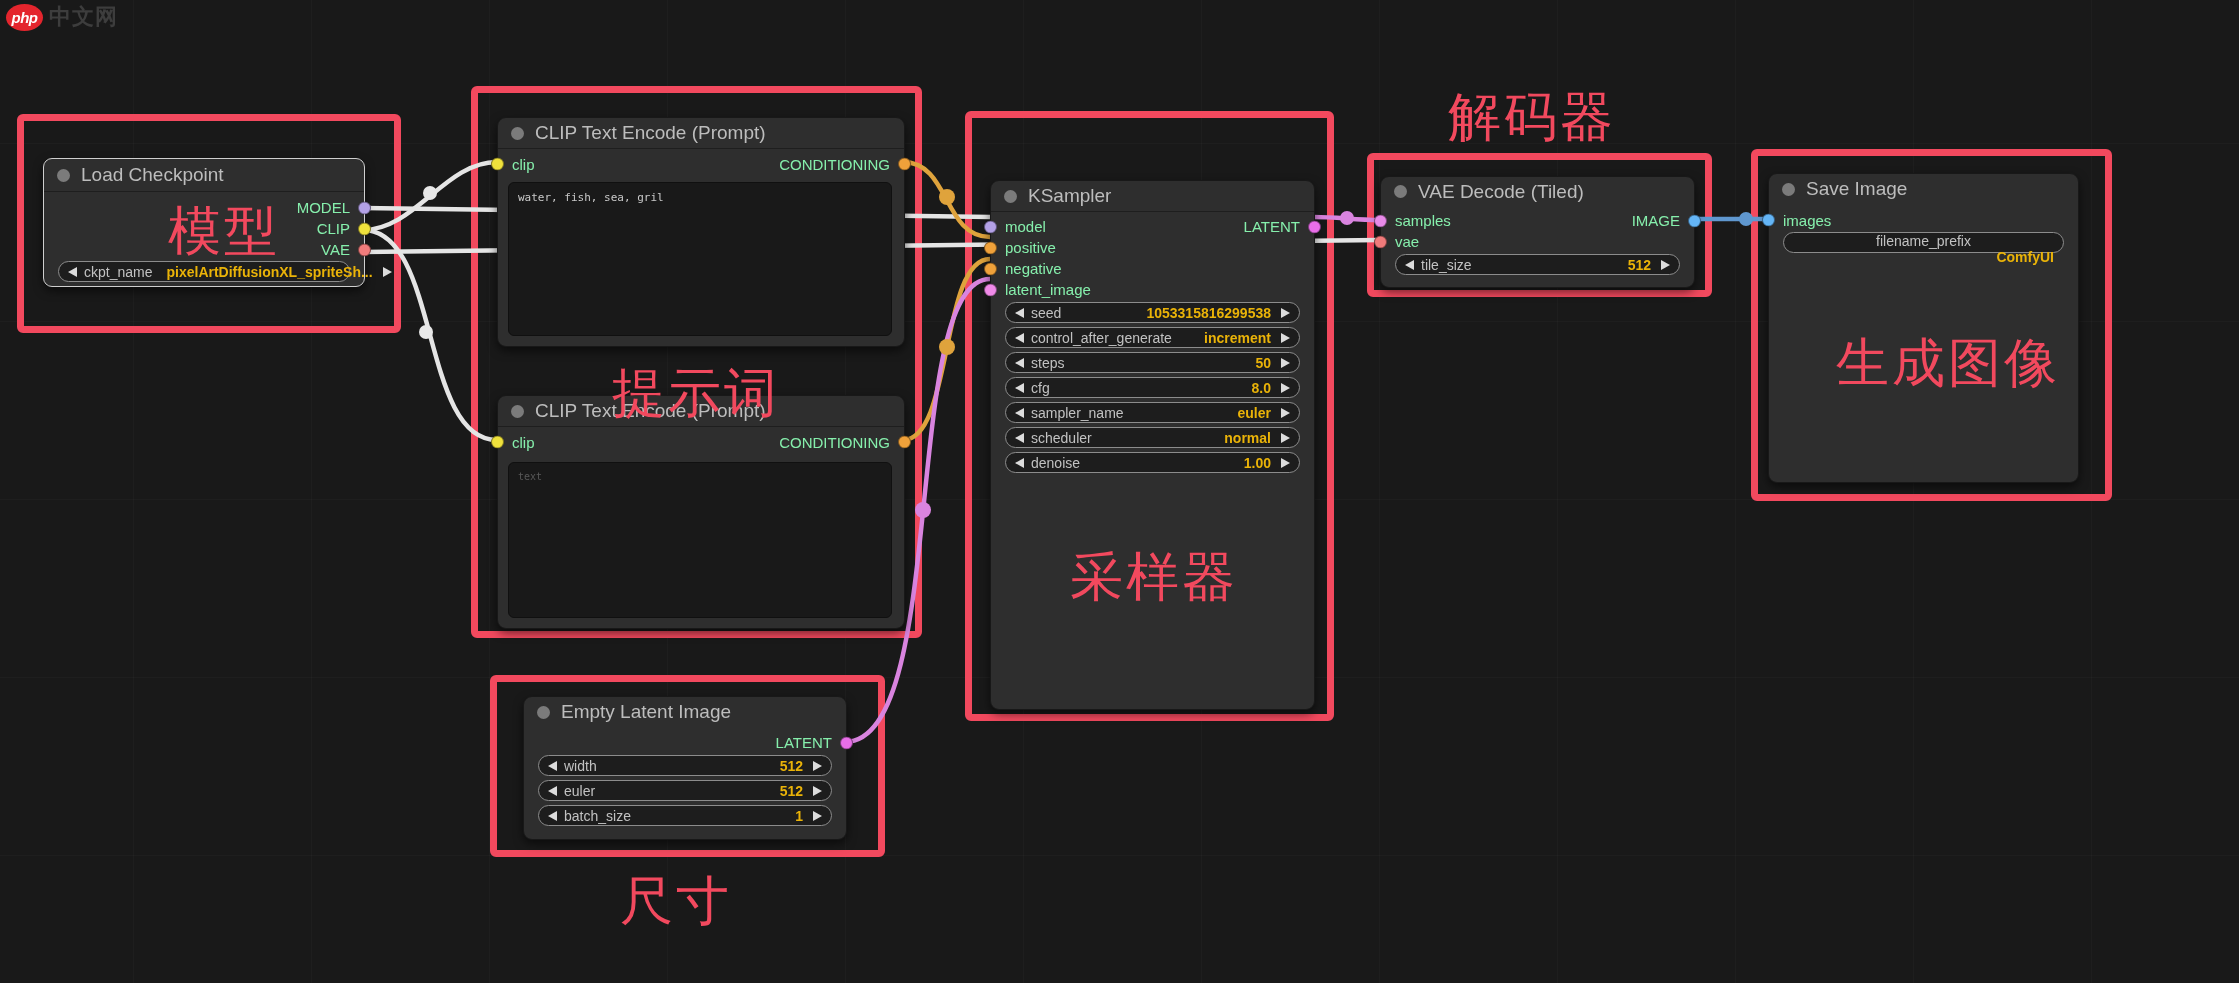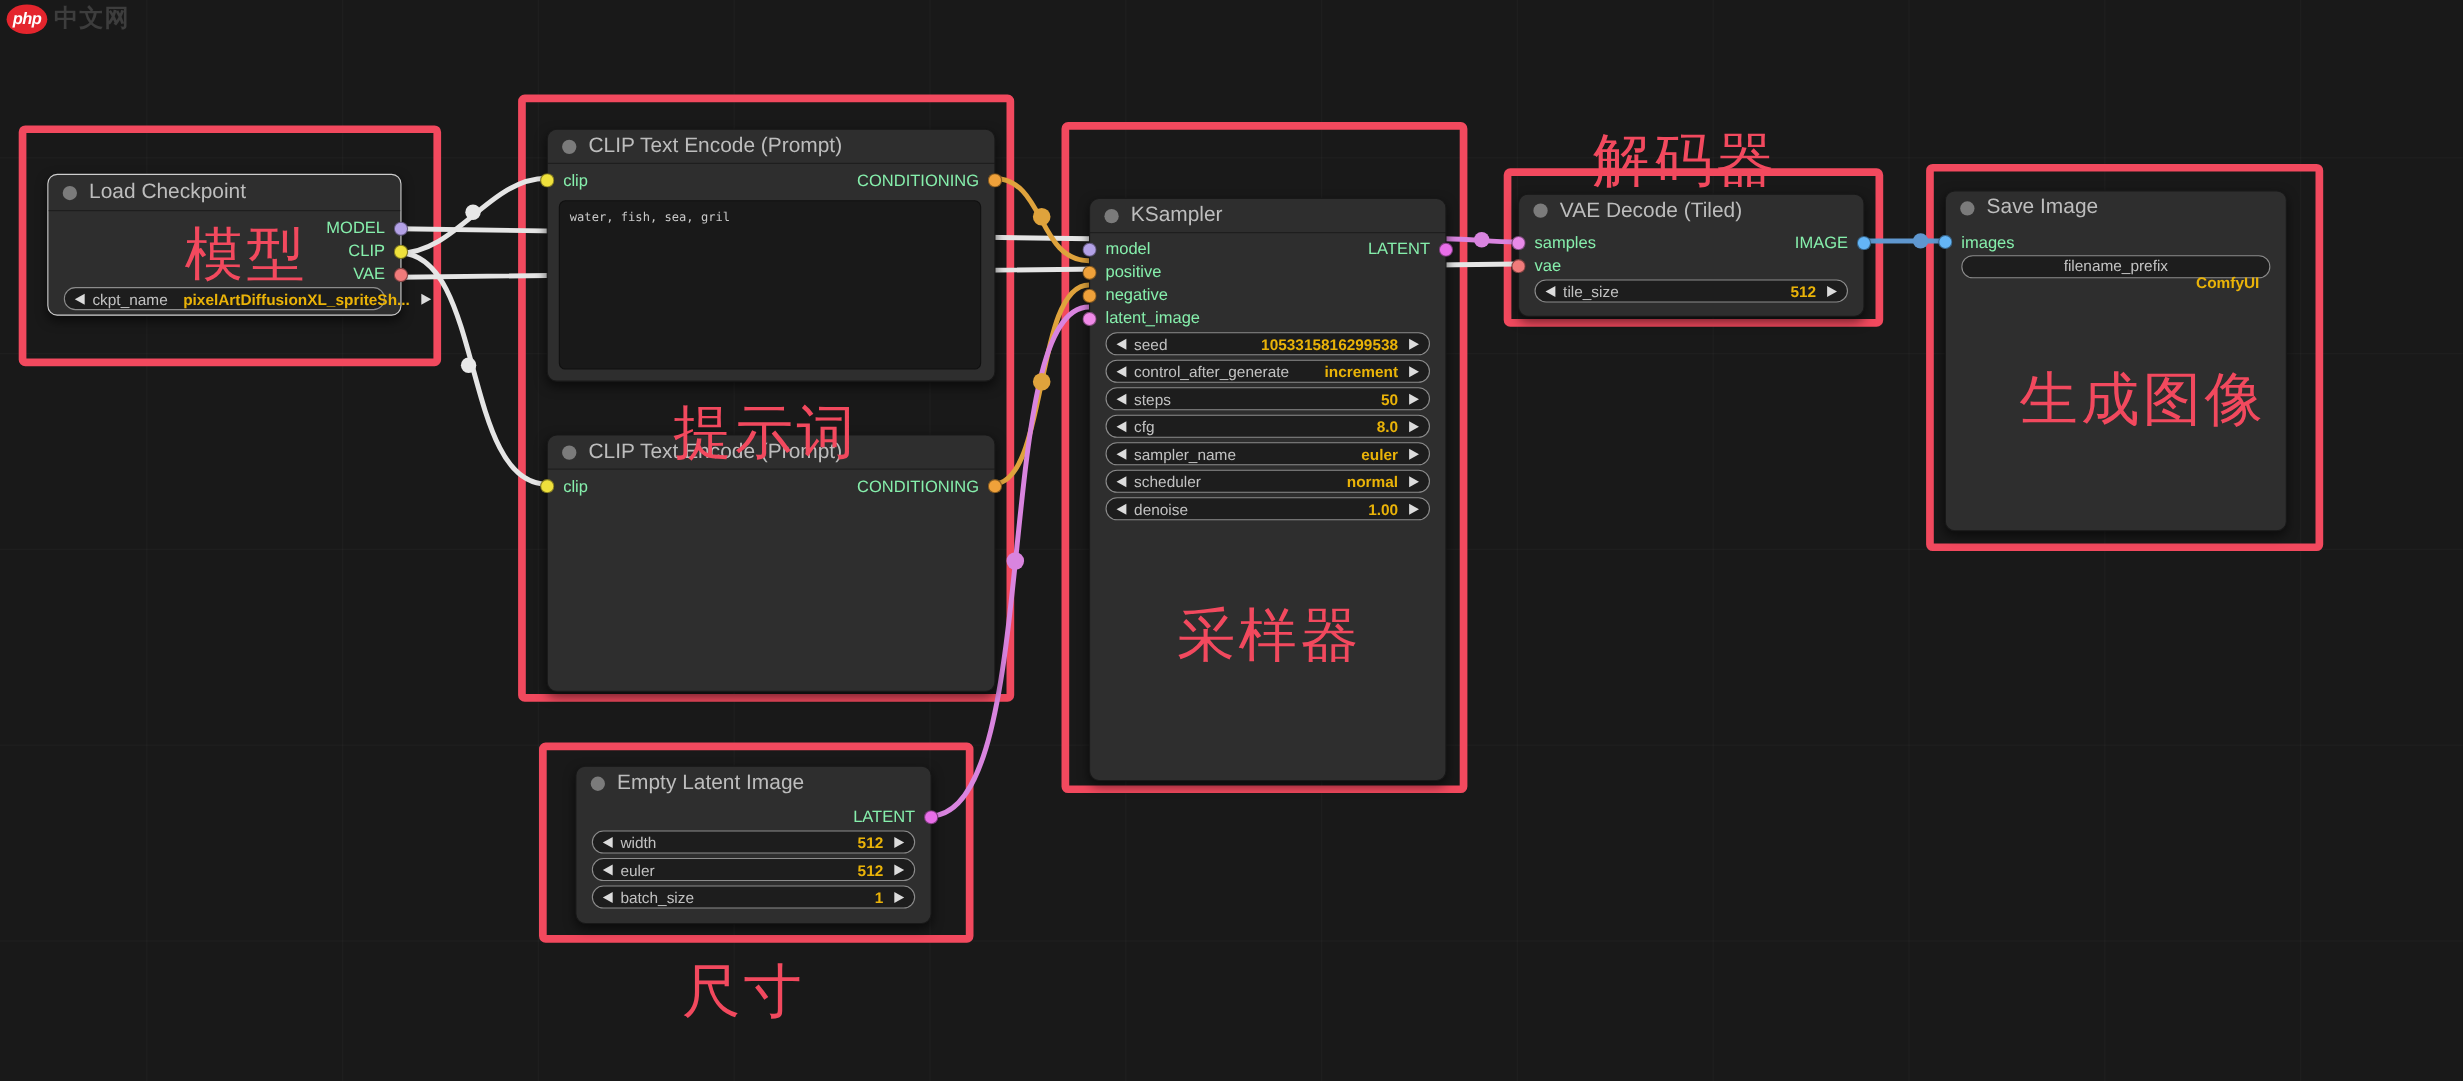--- a/index.html
+++ b/index.html
@@ -148,20 +148,21 @@
       <span class="pl-left">
         <span class="pdot pleft" style="background:#efe13c;"></span>
         <span class="plabel">clip</span>
       </span>
       <span class="pl-right">
         <span class="plabel">CONDITIONING</span>
         <span class="pdot pright" style="background:#efa13a;"></span>
       </span>
     </div>
   </div>
+  <div class="textarea dim" style="left:10px;right:12px;top:66px;bottom:10px;">text</div>
 </div>
 
 <div class="node" style="left:523px;top:696px;width:322px;height:142px;">
   <div class="nhead" style="height:30px;border-bottom:none;">
     <span class="ndot"></span>
     <span class="ntitle">Empty Latent Image</span>
   </div>
   <div class="nbody">
     <div class="prow" style="height:21px;margin-top:5px;justify-content:flex-end;">
       <span class="plabel">LATENT</span>
@@ -314,14 +315,14 @@
       <span class="wlabel">filename_prefix</span>
       <span class="wvalue">ComfyUI</span>
     </div>
   </div>
 </div>
 
 <div class="anno" style="left:168px;top:196px;">模型</div>
 <div class="anno" style="left:612px;top:358px;">提示词</div>
 <div class="anno" style="left:620px;top:866px;">尺寸</div>
 <div class="anno" style="left:1070px;top:542px;">采样器</div>
-<div class="anno" style="left:1448px;top:82px;margin-top:29px;">解码器</div>
+<div class="anno" style="left:1448px;top:82px;">解码器</div>
 <div class="anno" style="left:1836px;top:328px;">生成图像</div>
 
 </body></html>

